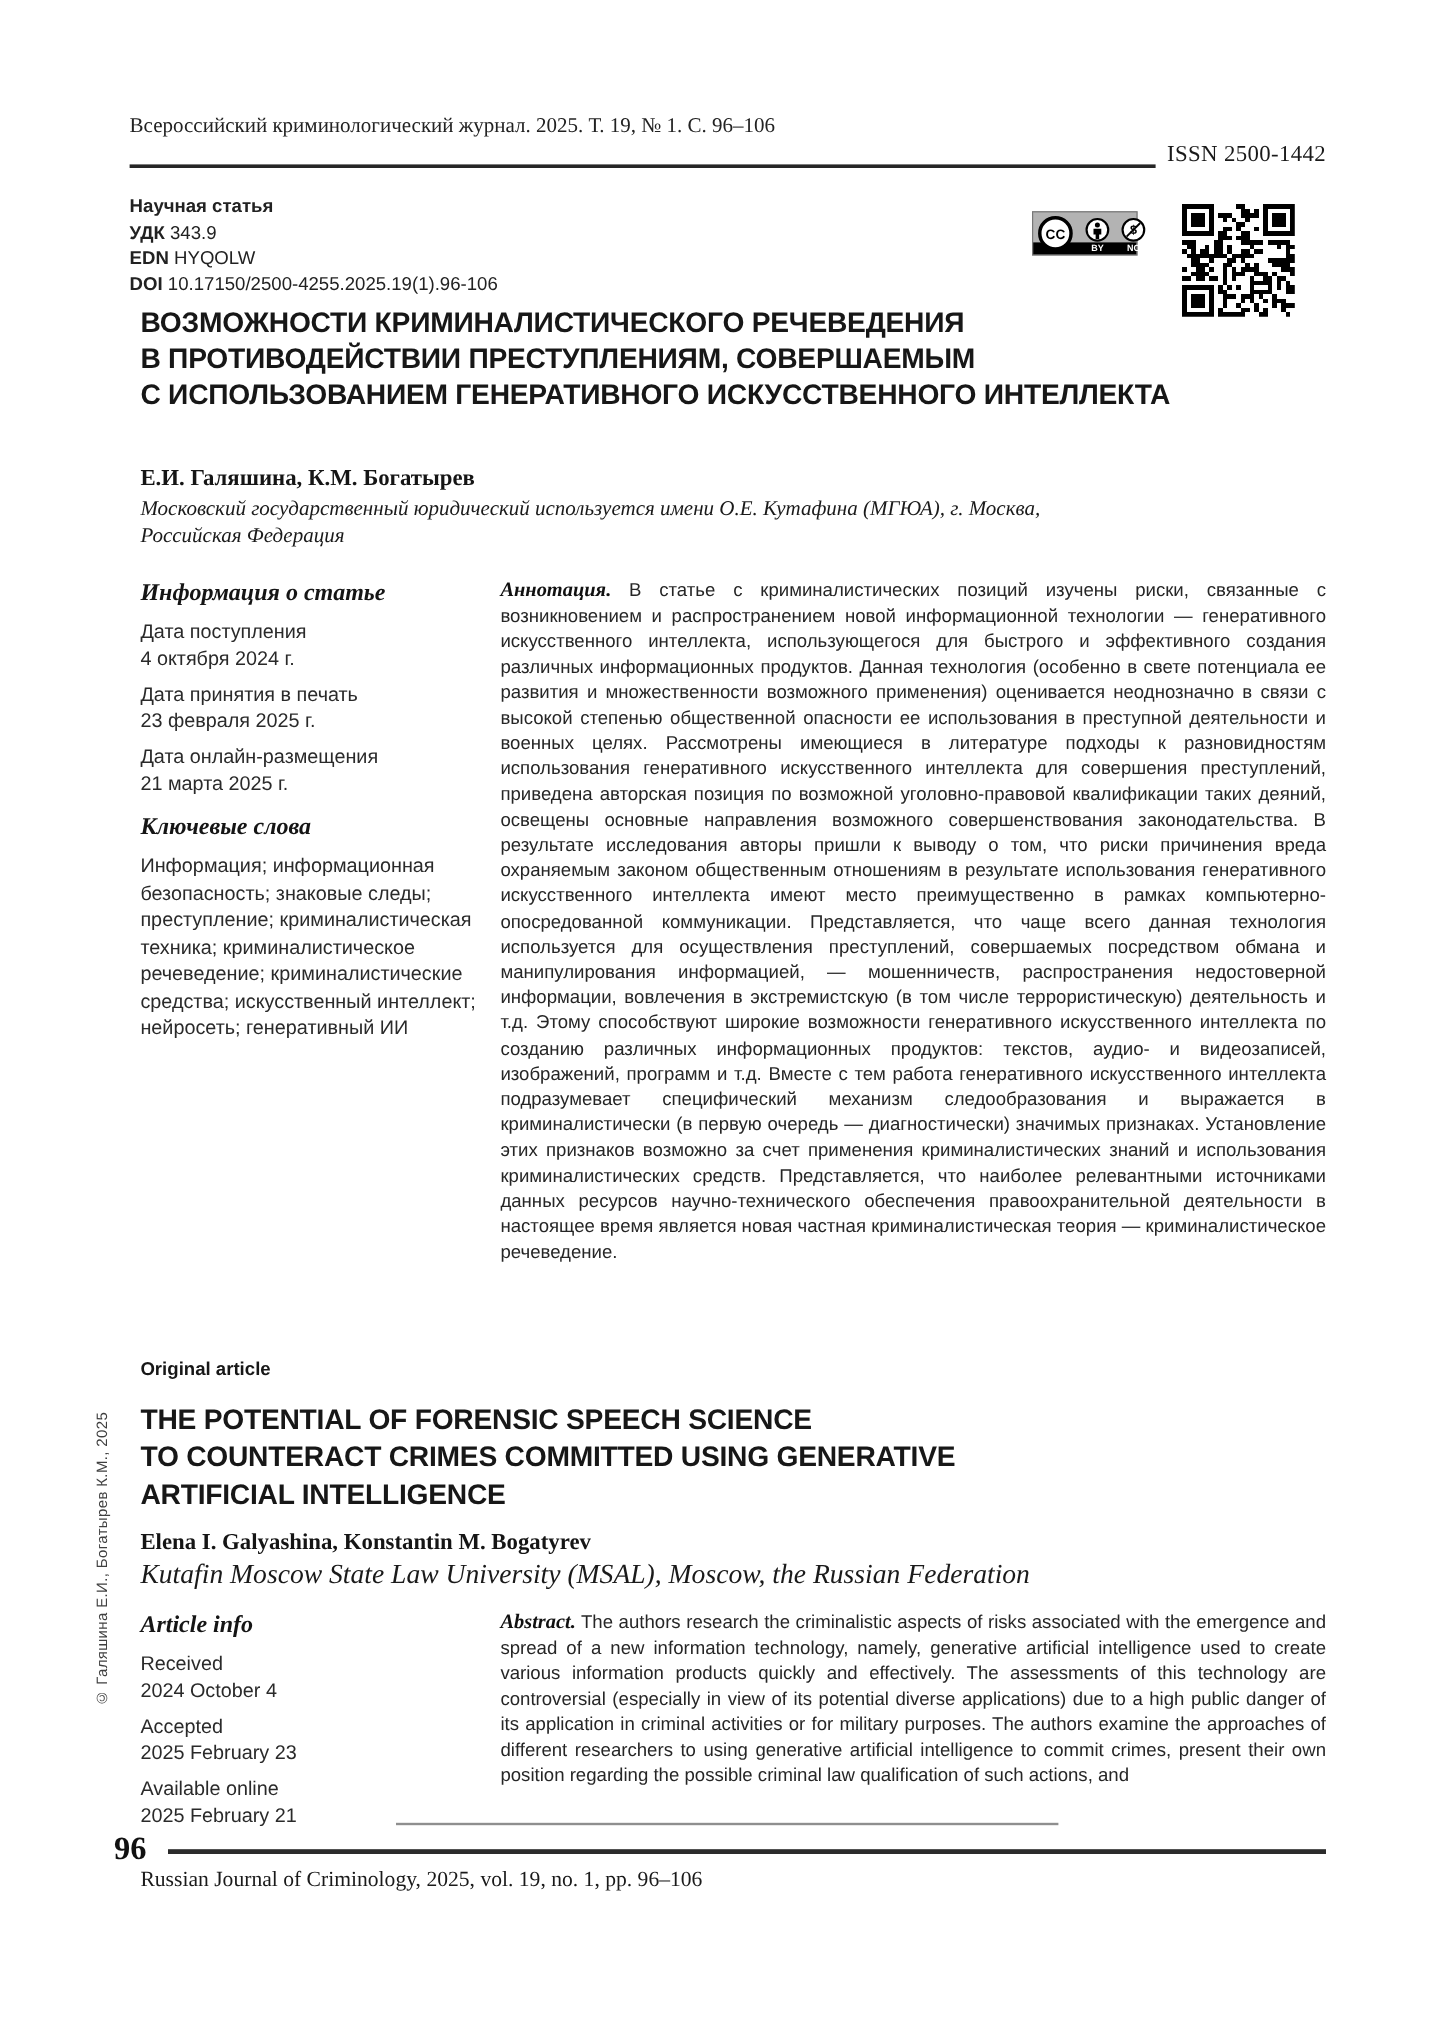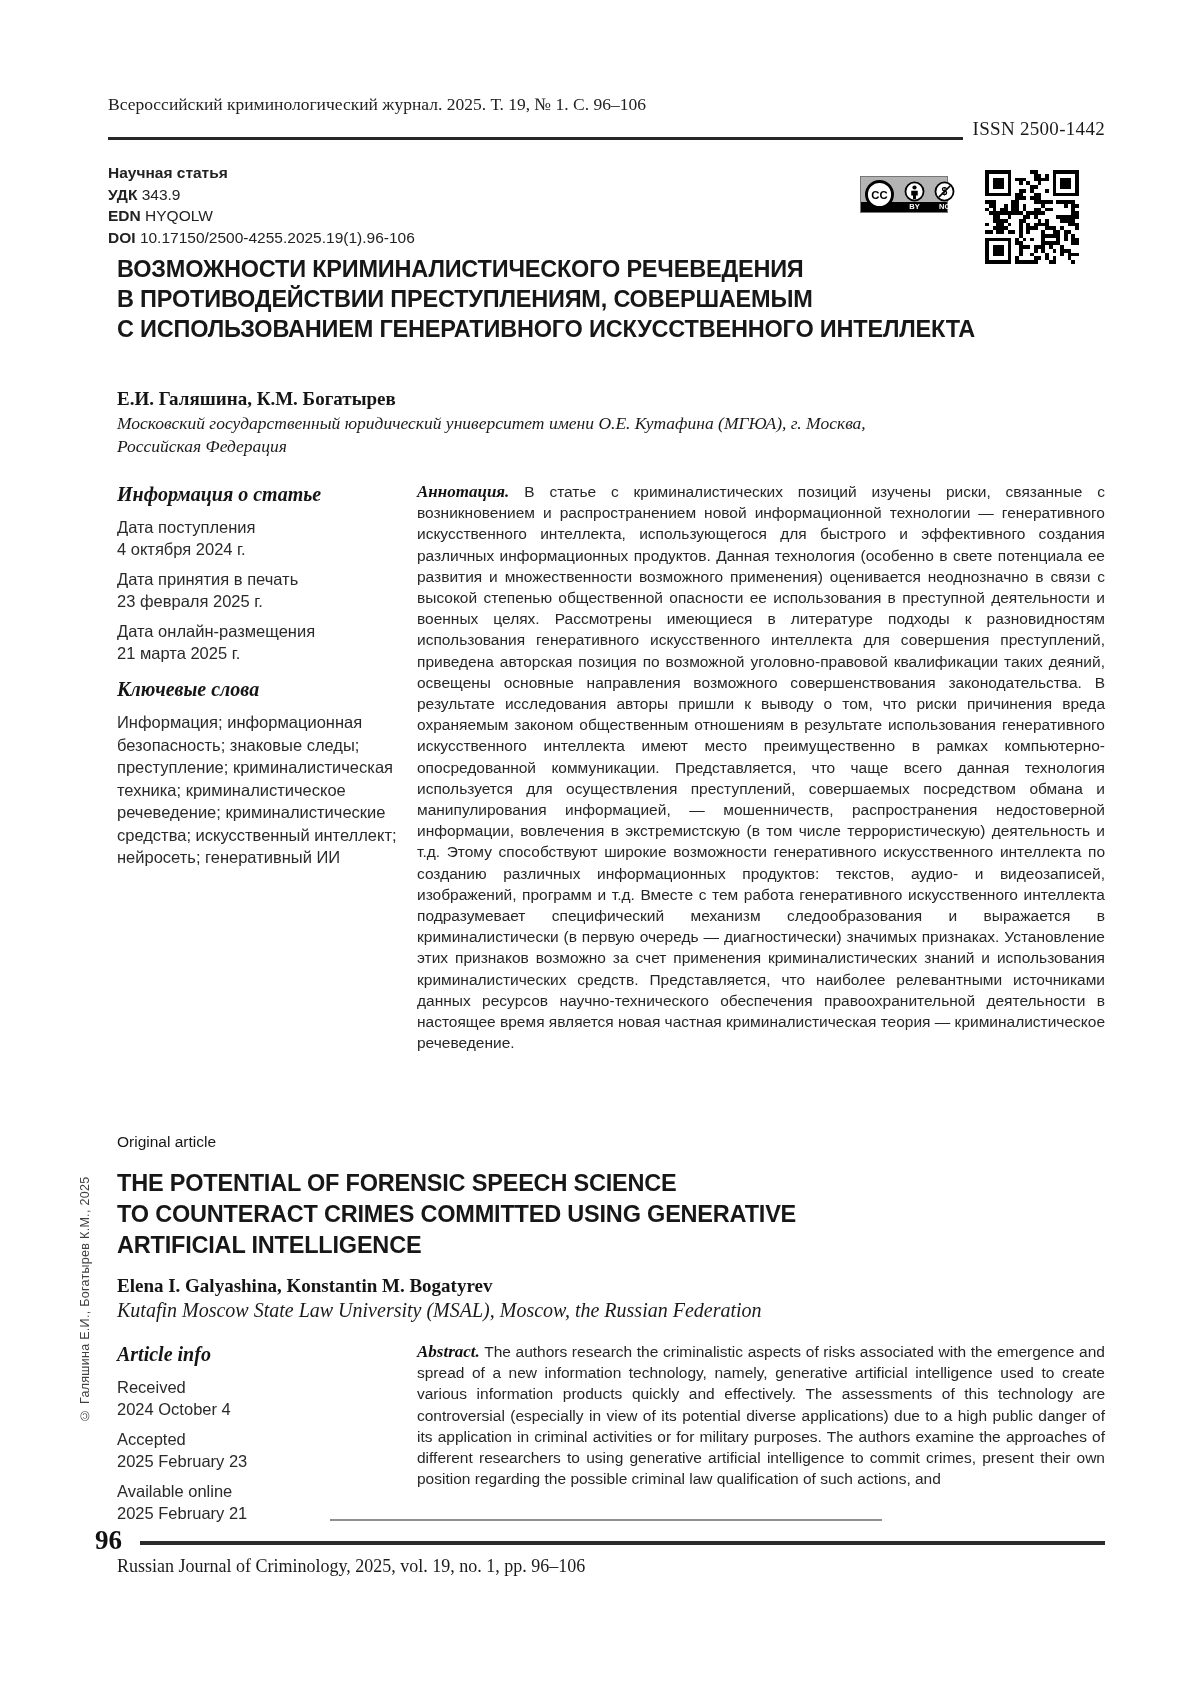--- a/index.html
+++ b/index.html
@@ -45,24 +45,24 @@
   .en-left{top:1343px;}
   .en-right{top:1341px;}
   .side-heading{font-family:"Liberation Serif",serif;font-style:italic;font-weight:700;font-size:20px;margin:0 0 10px 0;color:#151515;}
   .info-item{margin-bottom:8px;font-size:16.5px;line-height:22px;color:#2a2a2a;}
   .kw-heading{margin-top:14px;}
   .kw-text{font-size:16.5px;line-height:22.5px;color:#2a2a2a;}
   .abstract-p{margin:0;font-size:15.5px;line-height:21.2px;text-align:justify;color:#262626;}
   .abstract-label{font-family:"Liberation Serif",serif;font-style:italic;font-weight:700;font-size:17px;color:#111;}
 
   
-  .original-article{left:117px;top:1133px;font-size:15.5px;font-weight:400;color:#171717;}
+  .original-article{left:117px;top:1133px;font-size:15.5px;font-weight:700;color:#171717;}
   .title-en{left:117px;top:1168px;font-size:23.5px;font-weight:700;line-height:31px;letter-spacing:-0.2px;color:#171717;}
   .authors-en{left:117px;top:1275px;font-family:"Liberation Serif",serif;font-size:19px;font-weight:700;color:#151515;}
-  .affil-en{left:117px;top:1299px;width:900px;font-family:"Liberation Serif",serif;font-style:italic;font-size:20px;color:#1a1a1a;}
+  .affil-en{left:117px;top:1299px;width:900px;font-family:"Liberation Serif",serif;font-style:italic;font-size:23px;color:#1a1a1a;}
 
   
   .footnote-rule{left:330px;top:1519px;width:552px;height:2px;background:#8f8f8f;}
   .page-number{left:95px;top:1525px;font-family:"Liberation Serif",serif;font-size:27px;font-weight:700;color:#111;}
   .footer-rule{left:140px;top:1541px;width:965px;height:4px;background:#2b2b2b;}
   .footer-cite{left:117px;top:1556px;width:988px;text-align:left;font-family:"Liberation Serif",serif;font-size:18px;color:#1a1a1a;}
 
   
   .copyright-vert{
     left:78px;top:1182px;height:240px;
@@ -329,21 +329,21 @@
         <rect x="18" y="24" width="1" height="1" fill="#000"></rect>
         <rect x="23" y="24" width="1" height="1" fill="#000"></rect>
       </svg></div>
 
   <div class="abs title-ru">
     <div>ВОЗМОЖНОСТИ КРИМИНАЛИСТИЧЕСКОГО РЕЧЕВЕДЕНИЯ</div>
     <div>В ПРОТИВОДЕЙСТВИИ ПРЕСТУПЛЕНИЯМ, СОВЕРШАЕМЫМ</div>
     <div>С ИСПОЛЬЗОВАНИЕМ ГЕНЕРАТИВНОГО ИСКУССТВЕННОГО ИНТЕЛЛЕКТА</div>
   </div>
   <div class="abs authors-ru">Е.И. Галяшина, К.М. Богатырев</div>
-  <div class="abs affil-ru">Московский государственный юридический университет имени О.Е. Кутафина (МГЮА), г. Москва, Российская Федерация</div>
+  <div class="abs affil-ru">Московский государственный юридический используется имени О.Е. Кутафина (МГЮА), г. Москва, Российская Федерация</div>
 
   <div class="abs col-left ru-left">
     <p class="side-heading">Информация о статье</p>
     <div class="info-item">
       <div>Дата поступления</div>
       <div>4 октября 2024 г.</div>
     </div>
     <div class="info-item">
       <div>Дата принятия в печать</div>
       <div>23 февраля 2025 г.</div>

